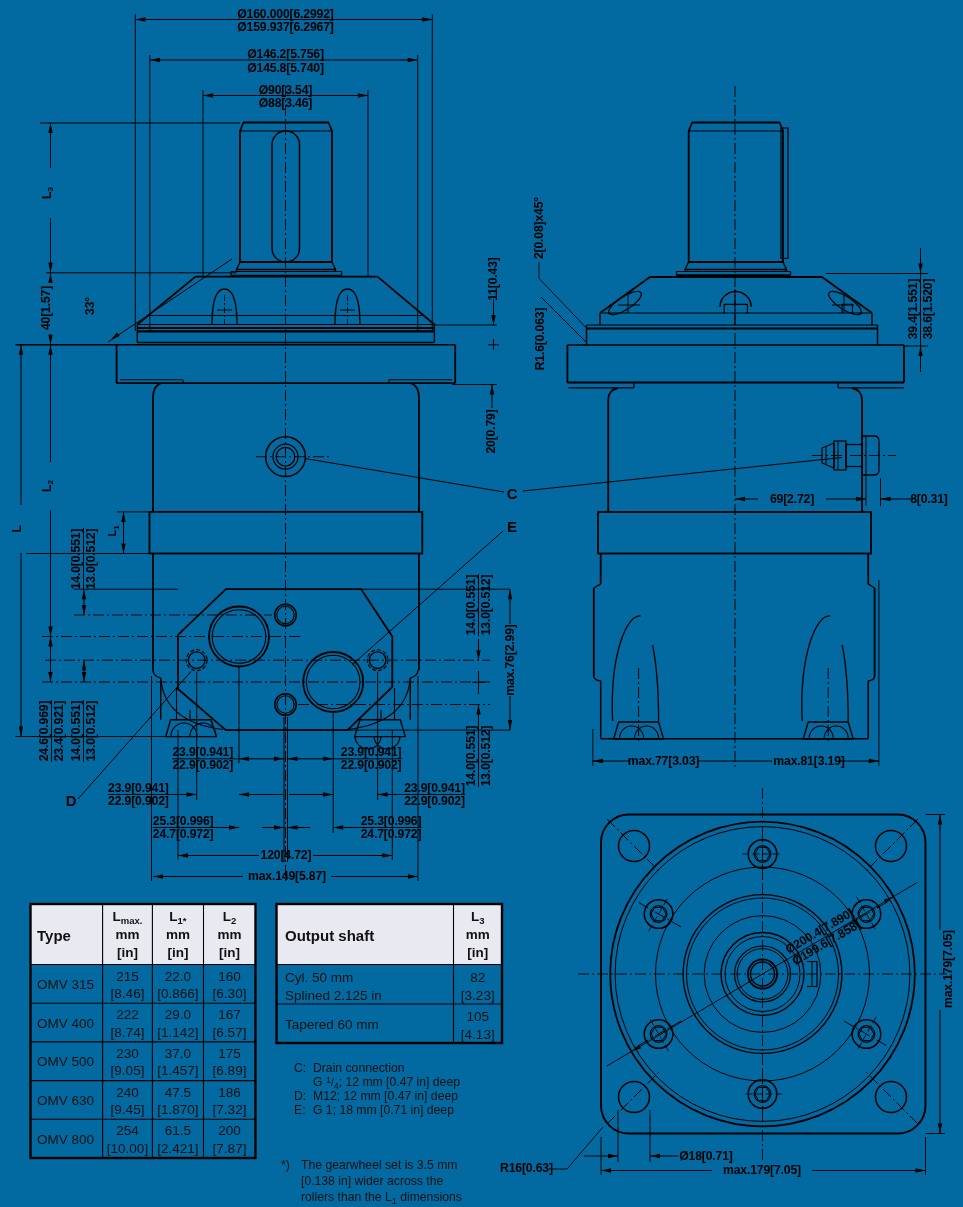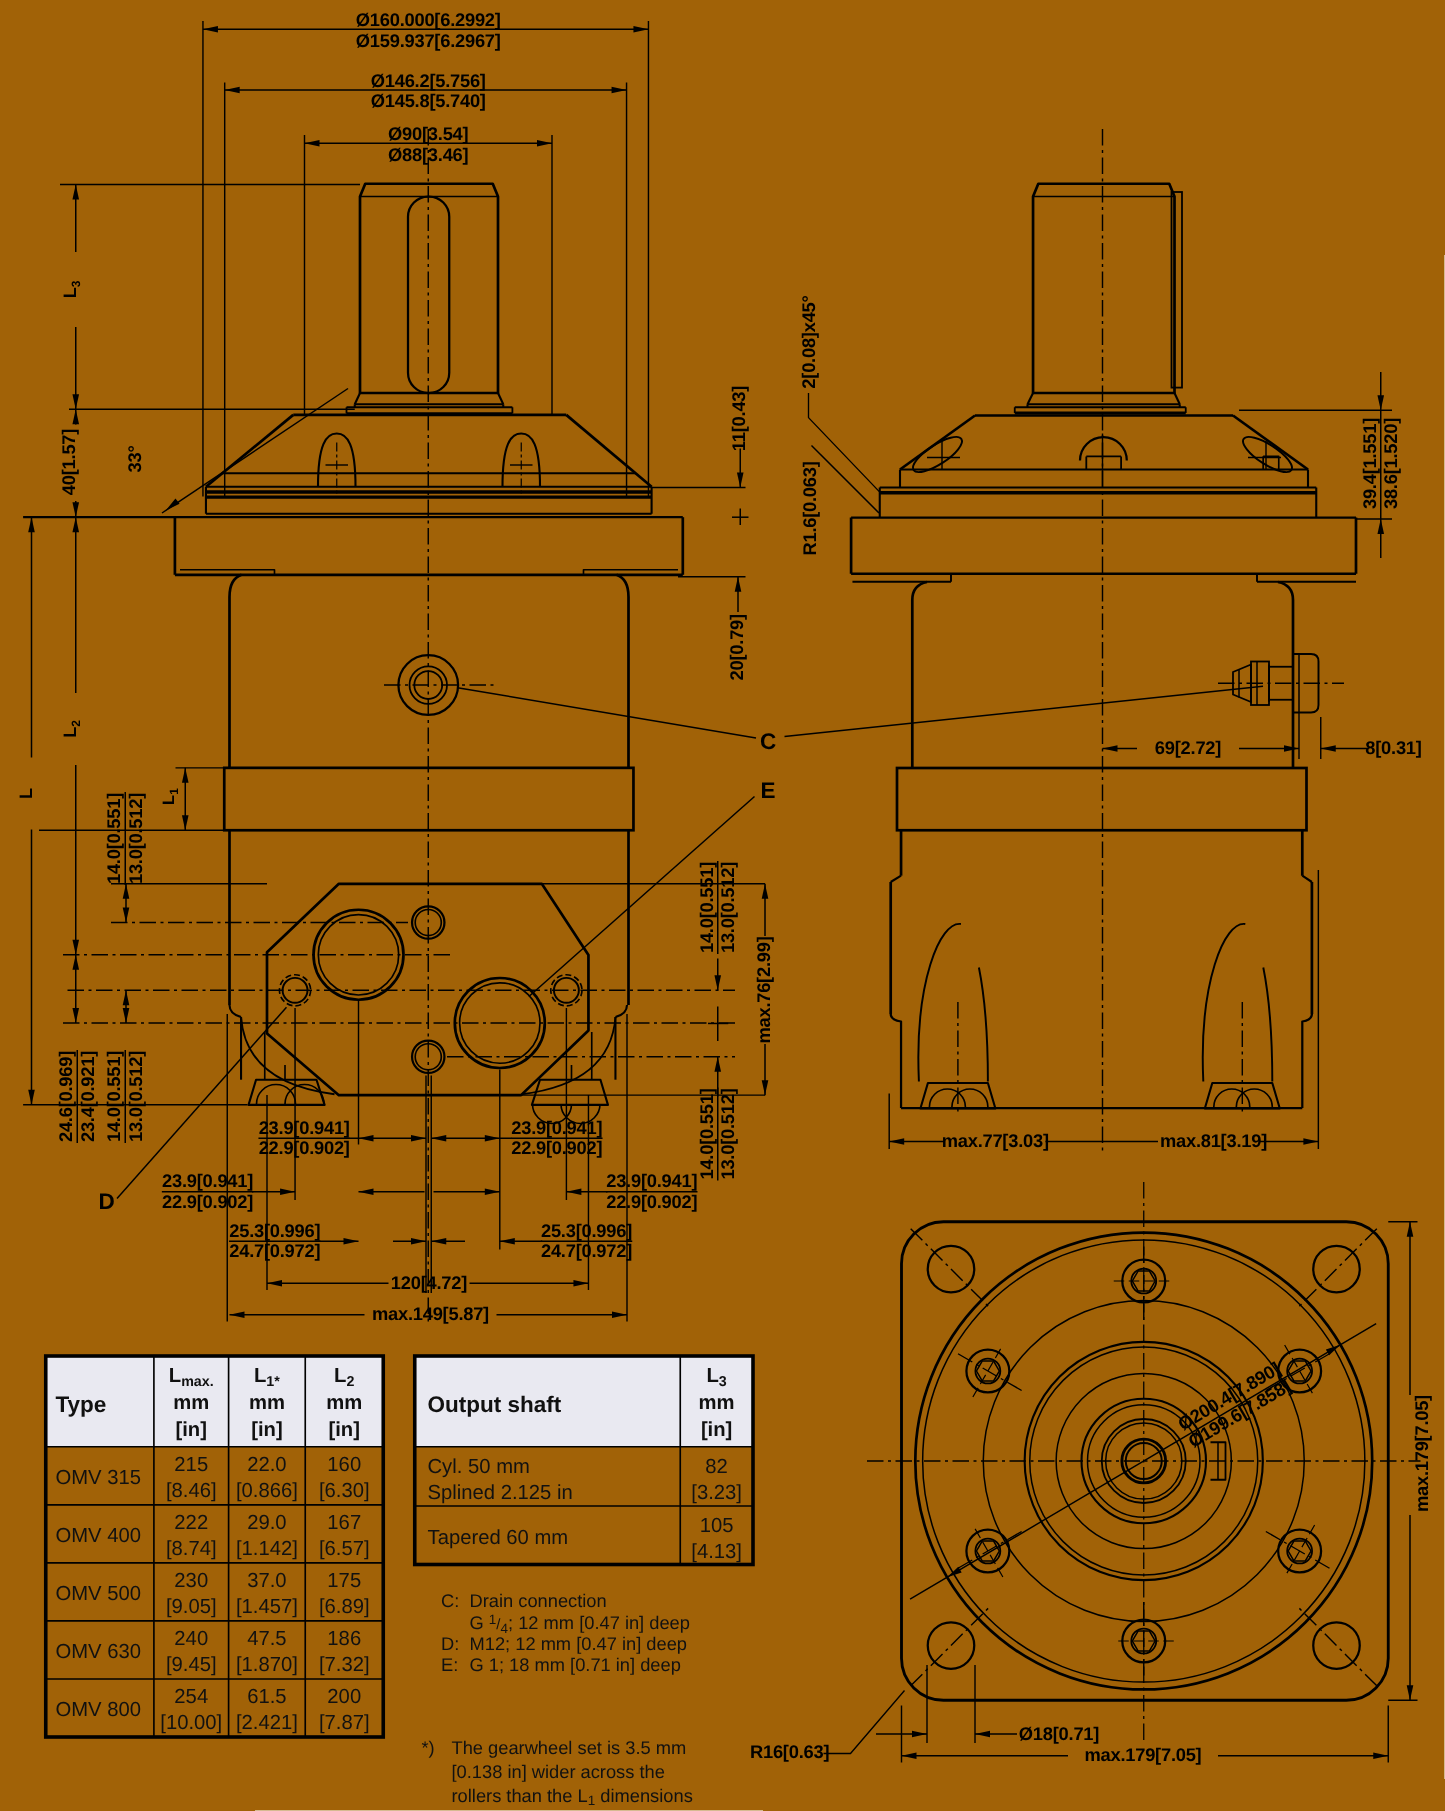--- a/index.html
+++ b/index.html
@@ -1,15 +1,15 @@
 <!DOCTYPE html>
 <html><head><meta charset="utf-8">
 <style>
 html,body{margin:0;padding:0;background:#fff}
-#page{position:relative;width:963px;height:1207px;background:#a16207;overflow:hidden;font-family:"Liberation Sans",sans-serif}
+#page{position:relative;width:963px;height:1207px;background:#0369a1;overflow:hidden;font-family:"Liberation Sans",sans-serif}
 #page svg{position:absolute;left:0;top:0}
 </style></head>
 <body>
 <div id="page">
 <svg width="963" height="1207" viewBox="0 0 963 1207">
       <line x1="285.5" y1="86" x2="285.5" y2="884" stroke="#000" stroke-width="0.95" stroke-dasharray="11,3,2,3" stroke-linecap="butt"></line>
       <line x1="40" y1="123" x2="240" y2="123" stroke="#000" stroke-width="1.0" stroke-linecap="butt"></line>
       <line x1="46" y1="272.8" x2="236.5" y2="272.8" stroke="#000" stroke-width="1.0" stroke-linecap="butt"></line>
       <line x1="15.4" y1="344.8" x2="455.2" y2="344.8" stroke="#000" stroke-width="1.5" stroke-linecap="butt"></line>
       <path d="M240,131 L243.5,122.5 L328.5,122.5 L332,131 L332,262 L240,262 Z" fill="none" stroke="#000" stroke-width="1.8" stroke-linejoin="round"></path>

